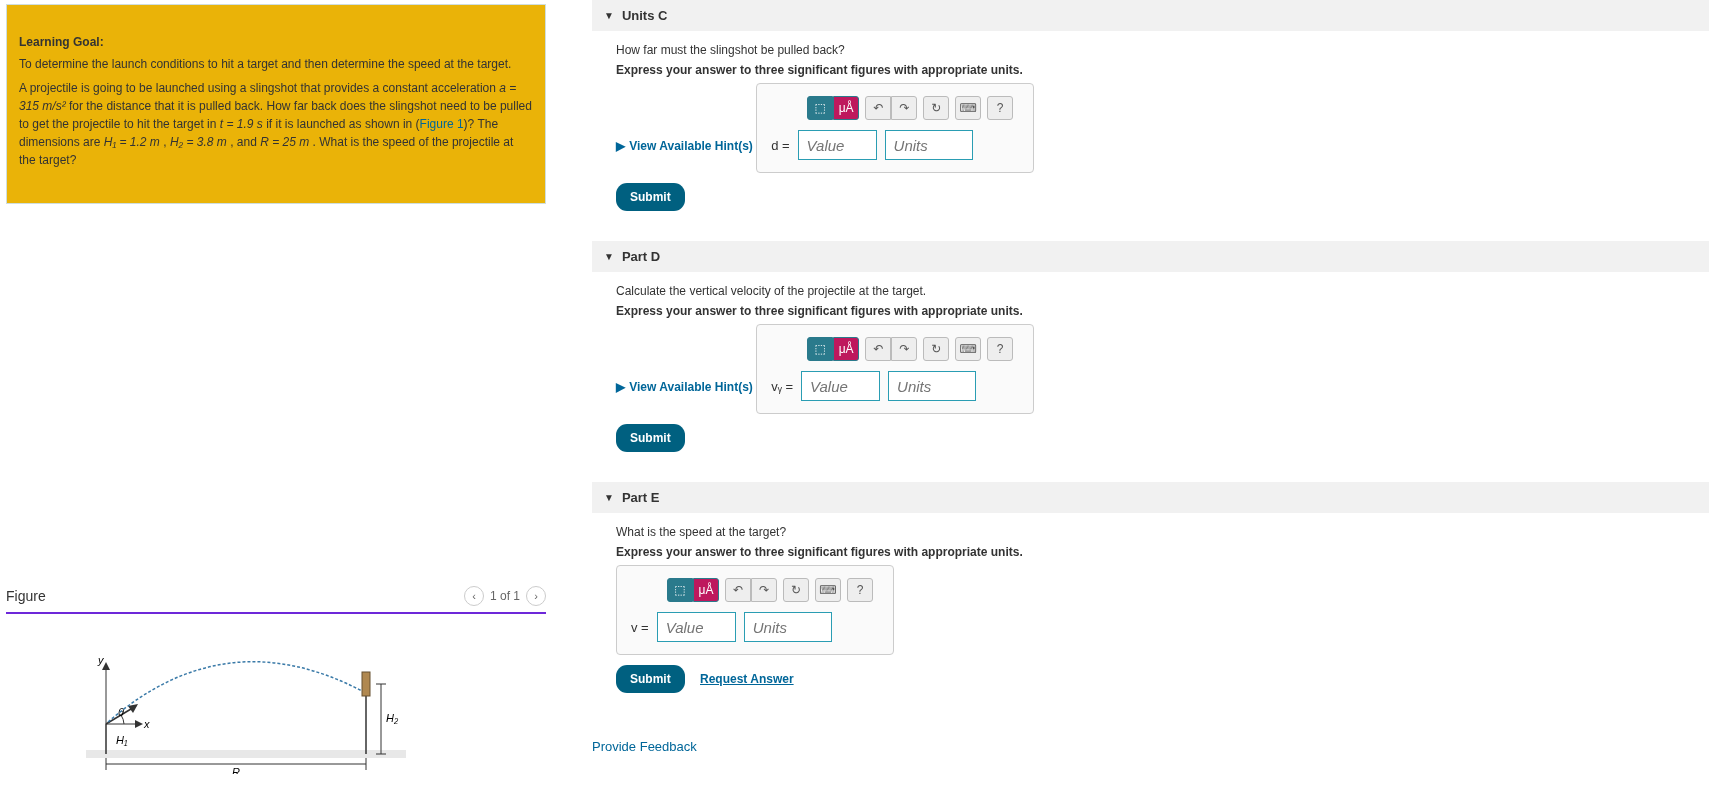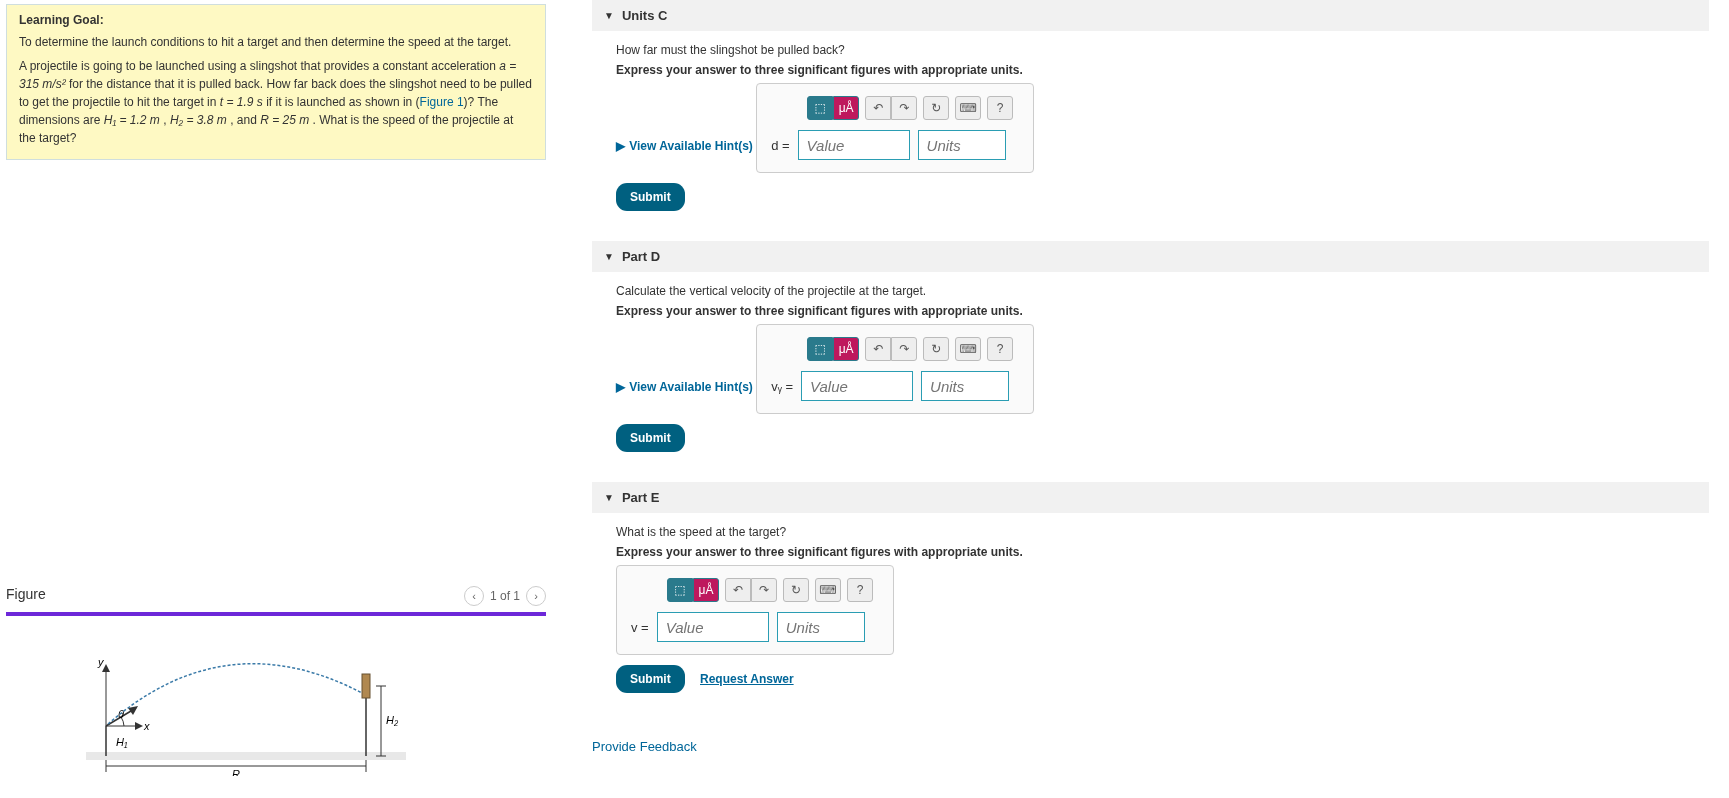--- a/index.html
+++ b/index.html
@@ -1,47 +1,47 @@
 <!DOCTYPE html>
 <html><head>
 <meta charset="utf-8">
 <style>
 * { box-sizing: border-box; margin: 0; padding: 0; }
 body { font-family: Arial, Helvetica, sans-serif; font-size: 12px; color: #333; background: #fff; }
 .page { display: flex; width: 1729px; min-height: 798px; }
 .left-col { width: 552px; flex-shrink: 0; }
 .right-col { flex: 1; padding: 0 20px 0 40px; }
-.learning-goal { background: #fef9c3; border: 1px solid #cfdede; padding: 6px 12px; margin: 4px 6px; line-height: 1.5; }
+.learning-goal { background: #eab308; border: 1px solid #cfdede; padding: 28px 12px; margin: 4px 6px; line-height: 1.5; }
 .learning-goal h3 { font-size: 12px; font-weight: bold; margin-bottom: 4px; }
 .learning-goal p { margin-bottom: 6px; font-size: 12px; }
 .figure-link { color: #006699; }
 .var { font-style: italic; }
 .figure-section { position: absolute; top: 580px; left: 0; width: 552px; padding: 0 6px; }
-.figure-header { display: flex; justify-content: space-between; border-bottom: 4px solid #6d28d9; padding: 6px 0; }
+.figure-header { display: flex; justify-content: space-between; align-items: center; border-bottom: 2px solid #6d28d9; padding: 6px 0; }
 .figure-header h3 { font-size: 14px; font-weight: normal; }
 .nav-arrows { display: flex; align-items: center; gap: 6px; font-size: 12px; color: #666; }
 .nav-btn { width: 20px; height: 20px; border: 1px solid #ccc; border-radius: 50%; background: #fff; cursor: pointer; font-size: 11px; color: #666; display: flex; align-items: center; justify-content: center; }
 .figure-img { padding: 20px 40px; }
 .part { margin-bottom: 18px; }
 .part-header { background: #f1f1f1; padding: 8px 12px; display: flex; align-items: center; gap: 8px; font-size: 13px; font-weight: bold; cursor: pointer; }
 .part-body { padding: 12px 24px; }
 .part-body p { margin-bottom: 6px; font-size: 12px; }
 .instruct { font-weight: bold; font-size: 12px; }
 .hints-link { color: #006699; font-weight: bold; font-size: 12px; cursor: pointer; display: inline-flex; align-items: center; gap: 4px; margin: 6px 0 10px 0; }
 .answer-box { border: 1px solid #ccc; border-radius: 4px; background: #fafafa; padding: 12px 14px; display: inline-block; margin-bottom: 10px; }
 .toolbar { display: flex; gap: 0; align-items: center; margin-bottom: 10px; margin-left: 36px; }
 .tb-btn { width: 26px; height: 24px; border: 1px solid #bbb; background: #eee; color: #555; font-size: 12px; display: flex; align-items: center; justify-content: center; cursor: pointer; border-radius: 3px; margin-right: 6px; }
 .tb-btn.grp1 { background:#2a7a8c; color:#fff; border-color:#2a7a8c; margin-right:0; border-radius:3px 0 0 3px;}
 .tb-btn.grp1b { background:#be185d; color:#fff; border-color:#2a7a8c; border-radius:0 3px 3px 0; margin-right:6px;}
 .tb-btn.grp2 { margin-right:0; border-radius:3px 0 0 3px;}
 .tb-btn.grp2b { border-radius:0 3px 3px 0; margin-right:6px;}
 .input-row { display: flex; align-items: center; gap: 8px; }
 .input-label { font-size: 13px; color: #333; }
 .value-input, .units-input { height: 30px; border: 1px solid #2a9db3; font-style: italic; font-size: 15px; color: #888; padding: 0 8px; background:#fff; }
-.value-input { width: 112px; }
+.value-input { width: 79px; }
 .units-input { width: 88px; }
 .submit-btn { background: #006080; color: #fff; border: none; padding: 7px 14px; font-size: 12px; font-weight: bold; cursor: pointer; border-radius: 11px; }
 .request-link { color: #006699; font-weight: bold; font-size: 12px; margin-left: 12px; text-decoration: underline; cursor: pointer; }
 .feedback-link { color: #006699; font-size: 13px; cursor: pointer; margin-top: 16px; display: inline-block; }
 .caret { font-size: 10px; }
 </style>
 </head>
 <body>
 
 <div class="page">

